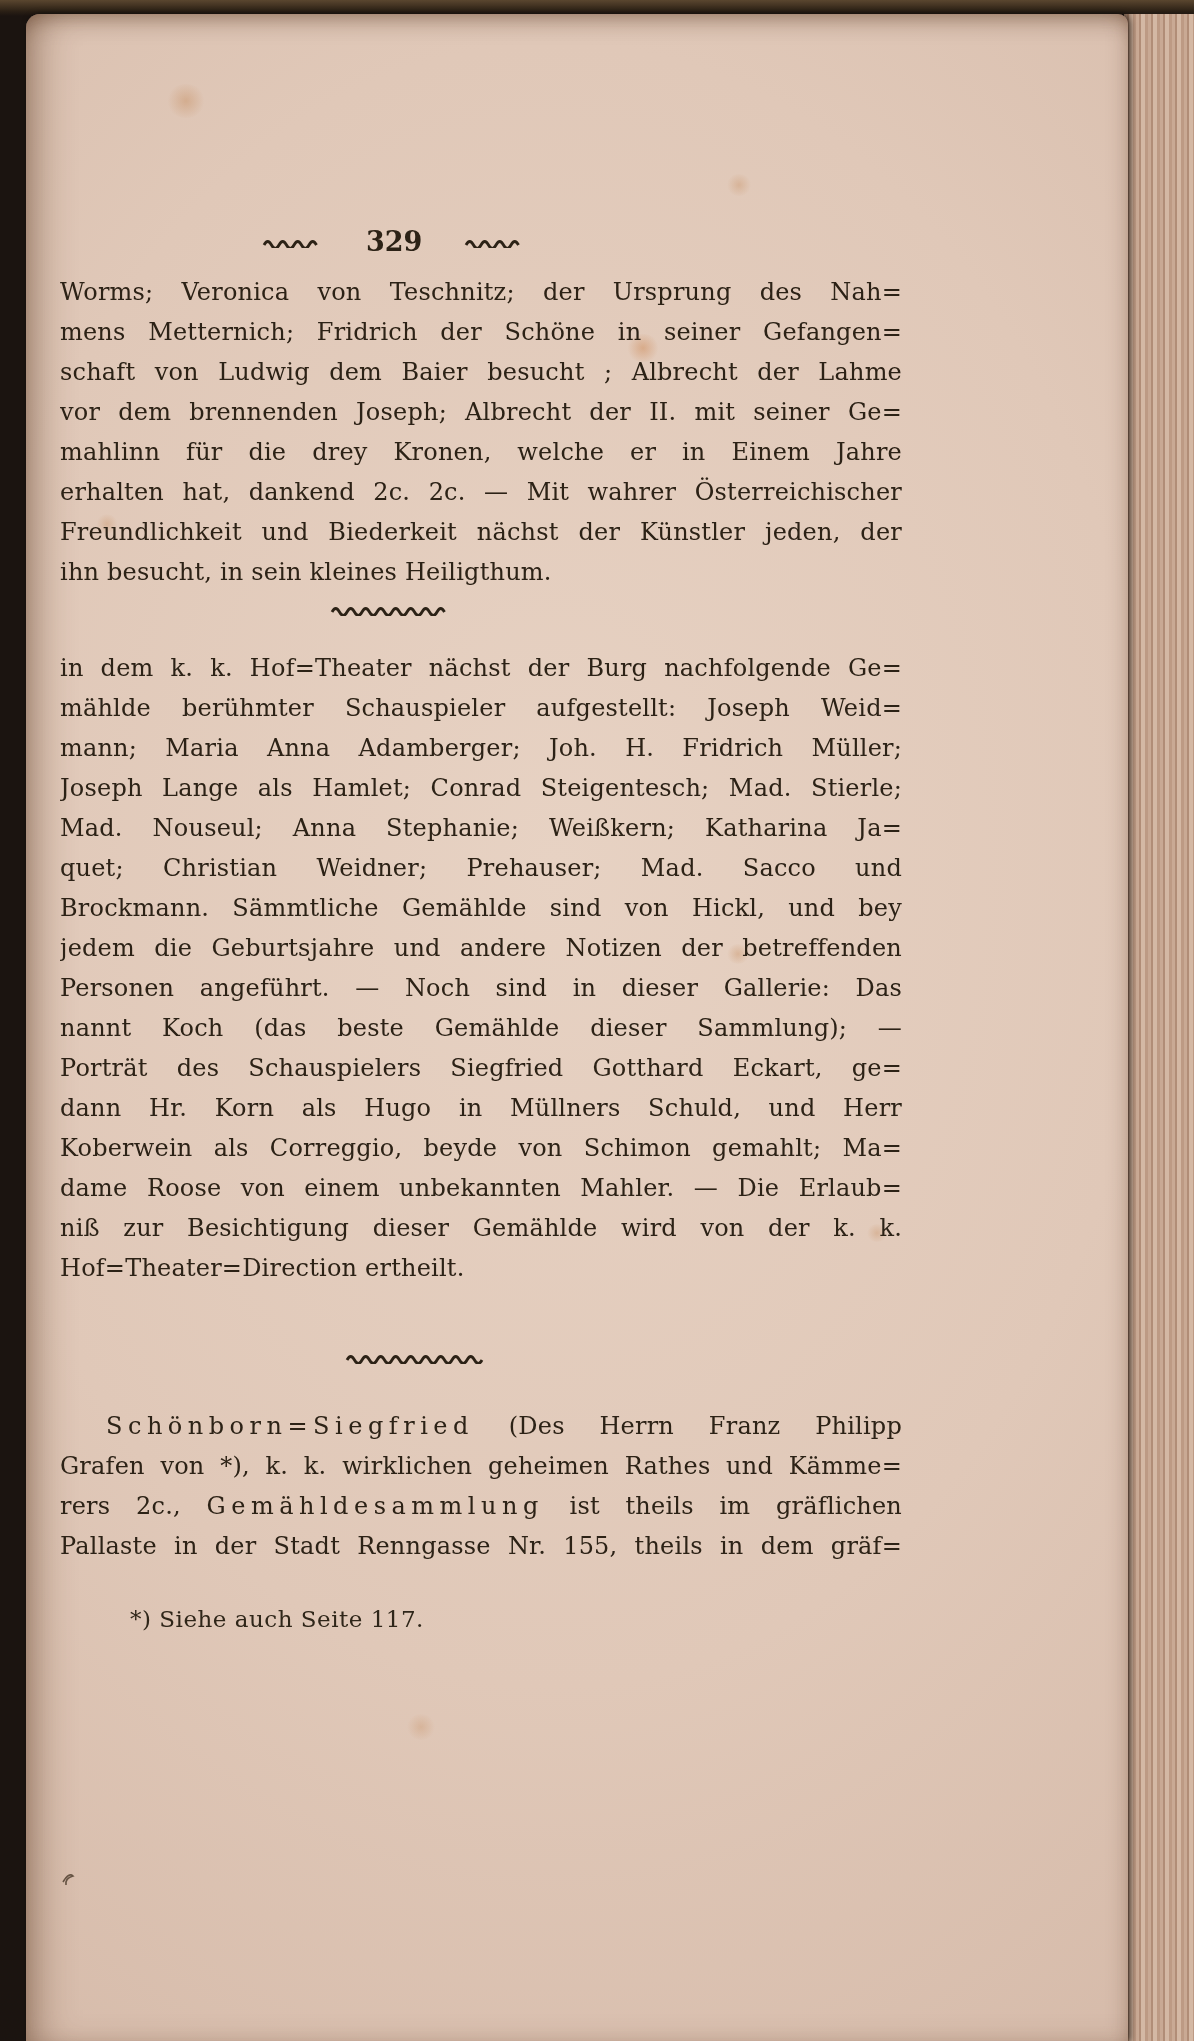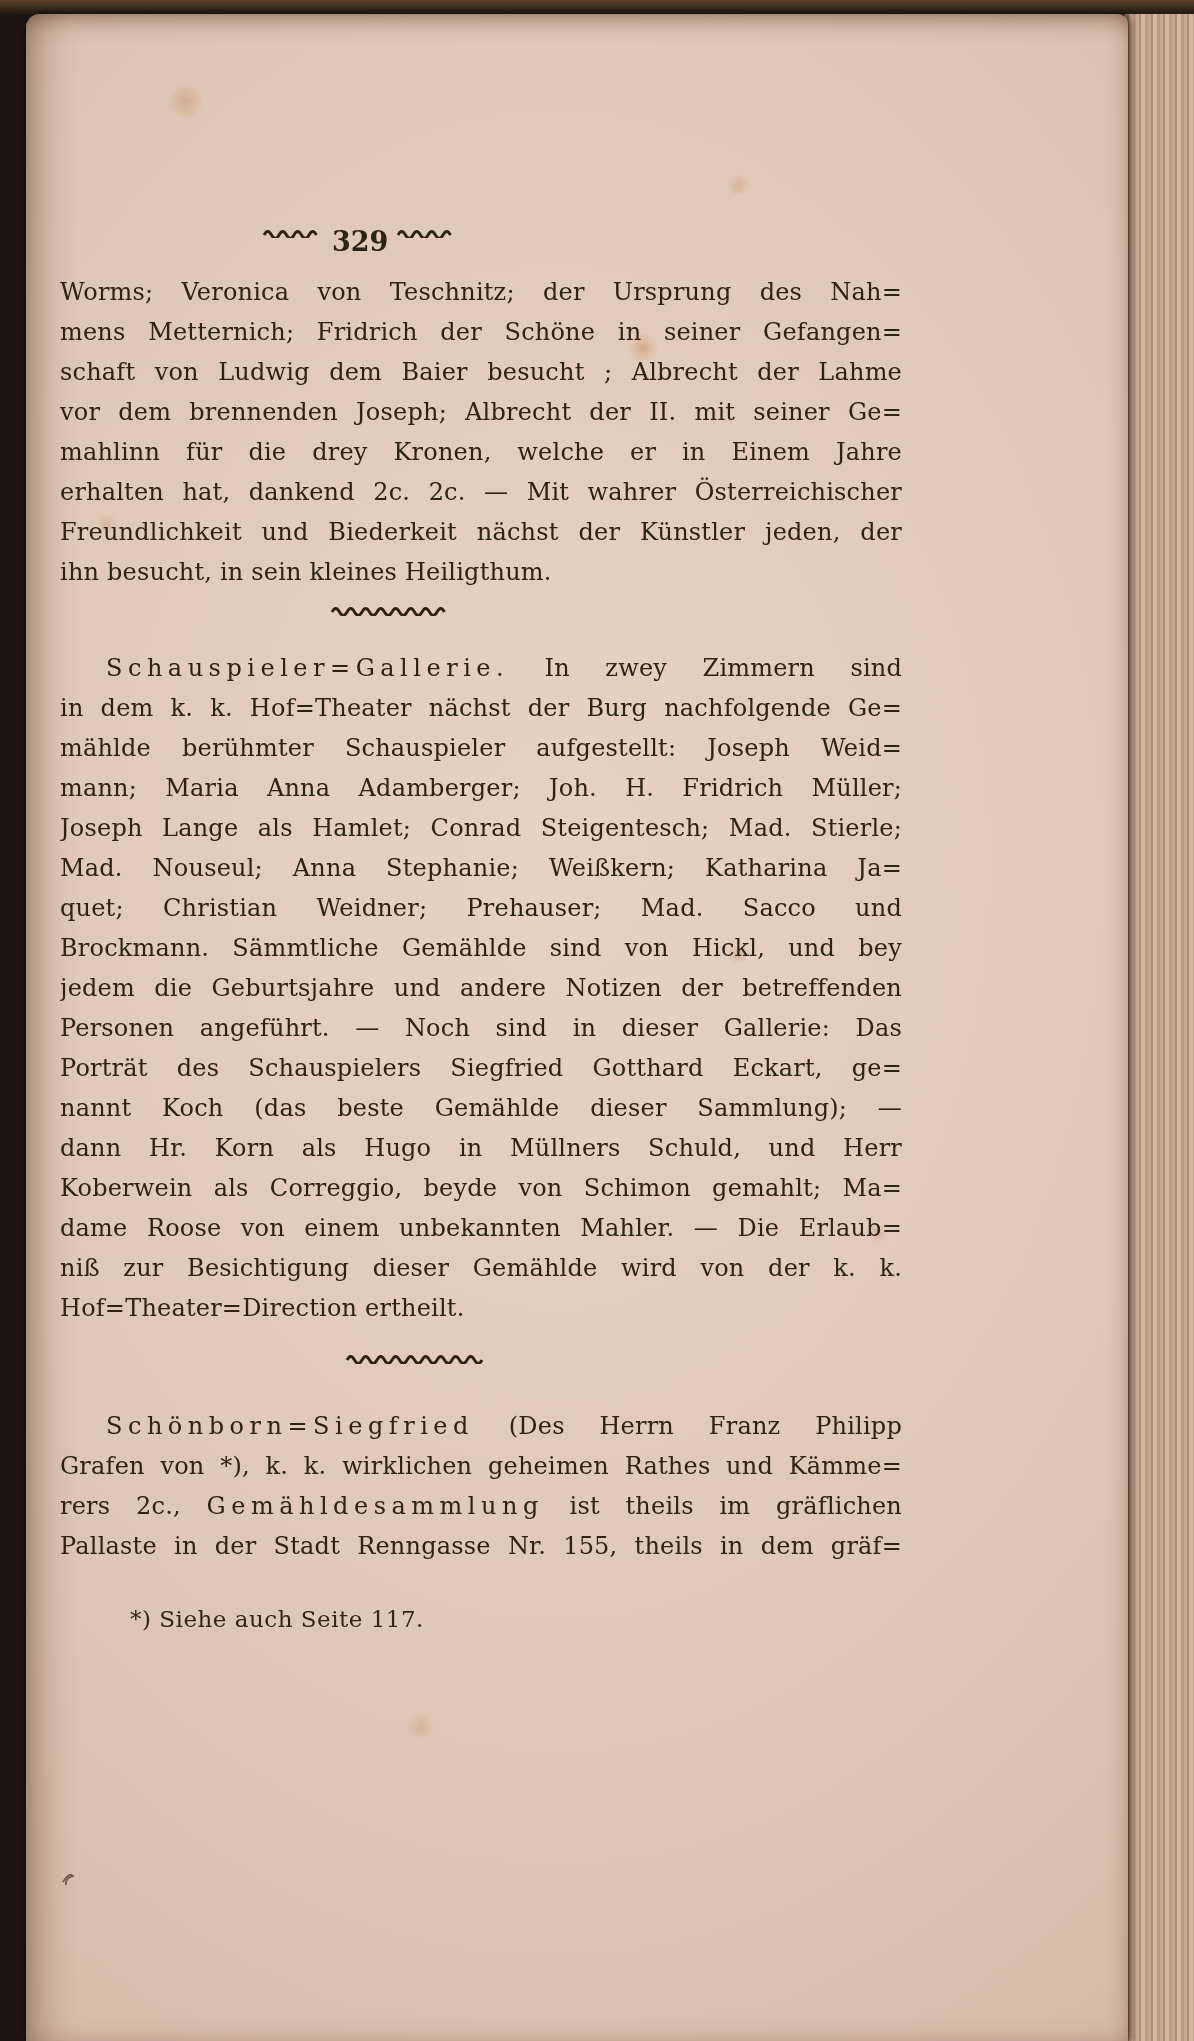--- a/index.html
+++ b/index.html
@@ -42,21 +42,21 @@
     position:absolute; left:60px; width:842px;
     font-size:24px; font-weight:400; line-height:40px;
     letter-spacing:.2px;
   }
   .line { text-align:justify; text-align-last:justify; height:40px; overflow:hidden; }
   .line.end { text-align-last:left; }
   .line.indent { text-indent:46px; }
   .spaced { letter-spacing:5.5px; }
   .page-header {
     position:absolute; left:262px; top:226px;
-    display:flex; align-items:flex-start; gap:8px;
+    display:flex; align-items:center; gap:42px;
     font-size:27px; font-weight:700; color:#2c2216;
   }
   .squiggle { display:block; }
   .divider { position:absolute; }
   .footnote {
     position:absolute; left:130px; top:1606px;
     font-size:23px; font-weight:400; letter-spacing:.5px; color:#2f2619;
   }
   .ink-mark { position:absolute; left:60px; top:1868px; opacity:.8; }
 </style>
@@ -97,32 +97,31 @@
       <div class="line">erhalten hat, dankend 2c. 2c. — Mit wahrer Österreichischer</div>
       <div class="line">Freundlichkeit und Biederkeit nächst der Künstler jeden, der</div>
       <div class="line end">ihn besucht, in sein kleines Heiligthum.</div>
     </div>
 
     <svg class="divider" style="left:330px;top:602px;" width="120" height="14" viewBox="0 0 120 14">
       <path d="M2 10 q3.7 -7 7.5 0 t7.5 0 t7.5 0 t7.5 0 t7.5 0 t7.5 0 t7.5 0 t7.5 0 t7.5 0 t7.5 0 t7.5 0 t7.5 0 t7.5 0 t7.5 0 t7.5 0" stroke="#2c2216" stroke-width="2.8" fill="none"></path>
     </svg>
 
     <div class="block" style="top:648px;">
-      <div class="line indent"><span class="spaced">Schauspieler=Gallerie.</span><span> In zwey Zimmern sind</span></div>
       <div class="line">in dem k. k. Hof=Theater nächst der Burg nachfolgende Ge=</div>
       <div class="line">mählde berühmter Schauspieler aufgestellt: Joseph Weid=</div>
       <div class="line">mann; Maria Anna Adamberger; Joh. H. Fridrich Müller;</div>
       <div class="line">Joseph Lange als Hamlet; Conrad Steigentesch; Mad. Stierle;</div>
       <div class="line">Mad. Nouseul; Anna Stephanie; Weißkern; Katharina Ja=</div>
       <div class="line">quet; Christian Weidner; Prehauser; Mad. Sacco und</div>
       <div class="line">Brockmann. Sämmtliche Gemählde sind von Hickl, und bey</div>
       <div class="line">jedem die Geburtsjahre und andere Notizen der betreffenden</div>
       <div class="line">Personen angeführt. — Noch sind in dieser Gallerie: Das</div>
+      <div class="line">nannt Koch (das beste Gemählde dieser Sammlung); —</div>
       <div class="line">Porträt des Schauspielers Siegfried Gotthard Eckart, ge=</div>
-      <div class="line">nannt Koch (das beste Gemählde dieser Sammlung); —</div>
       <div class="line">dann Hr. Korn als Hugo in Müllners Schuld, und Herr</div>
       <div class="line">Koberwein als Correggio, beyde von Schimon gemahlt; Ma=</div>
       <div class="line">dame Roose von einem unbekannten Mahler. — Die Erlaub=</div>
       <div class="line">niß zur Besichtigung dieser Gemählde wird von der k. k.</div>
       <div class="line end">Hof=Theater=Direction ertheilt.</div>
     </div>
 
     <svg class="divider" style="left:345px;top:1350px;" width="142" height="14" viewBox="0 0 142 14">
       <path d="M2 10 q3.7 -7 7.5 0 t7.5 0 t7.5 0 t7.5 0 t7.5 0 t7.5 0 t7.5 0 t7.5 0 t7.5 0 t7.5 0 t7.5 0 t7.5 0 t7.5 0 t7.5 0 t7.5 0 t7.5 0 t7.5 0 t7.5 0" stroke="#2c2216" stroke-width="2.8" fill="none"></path>
     </svg>

